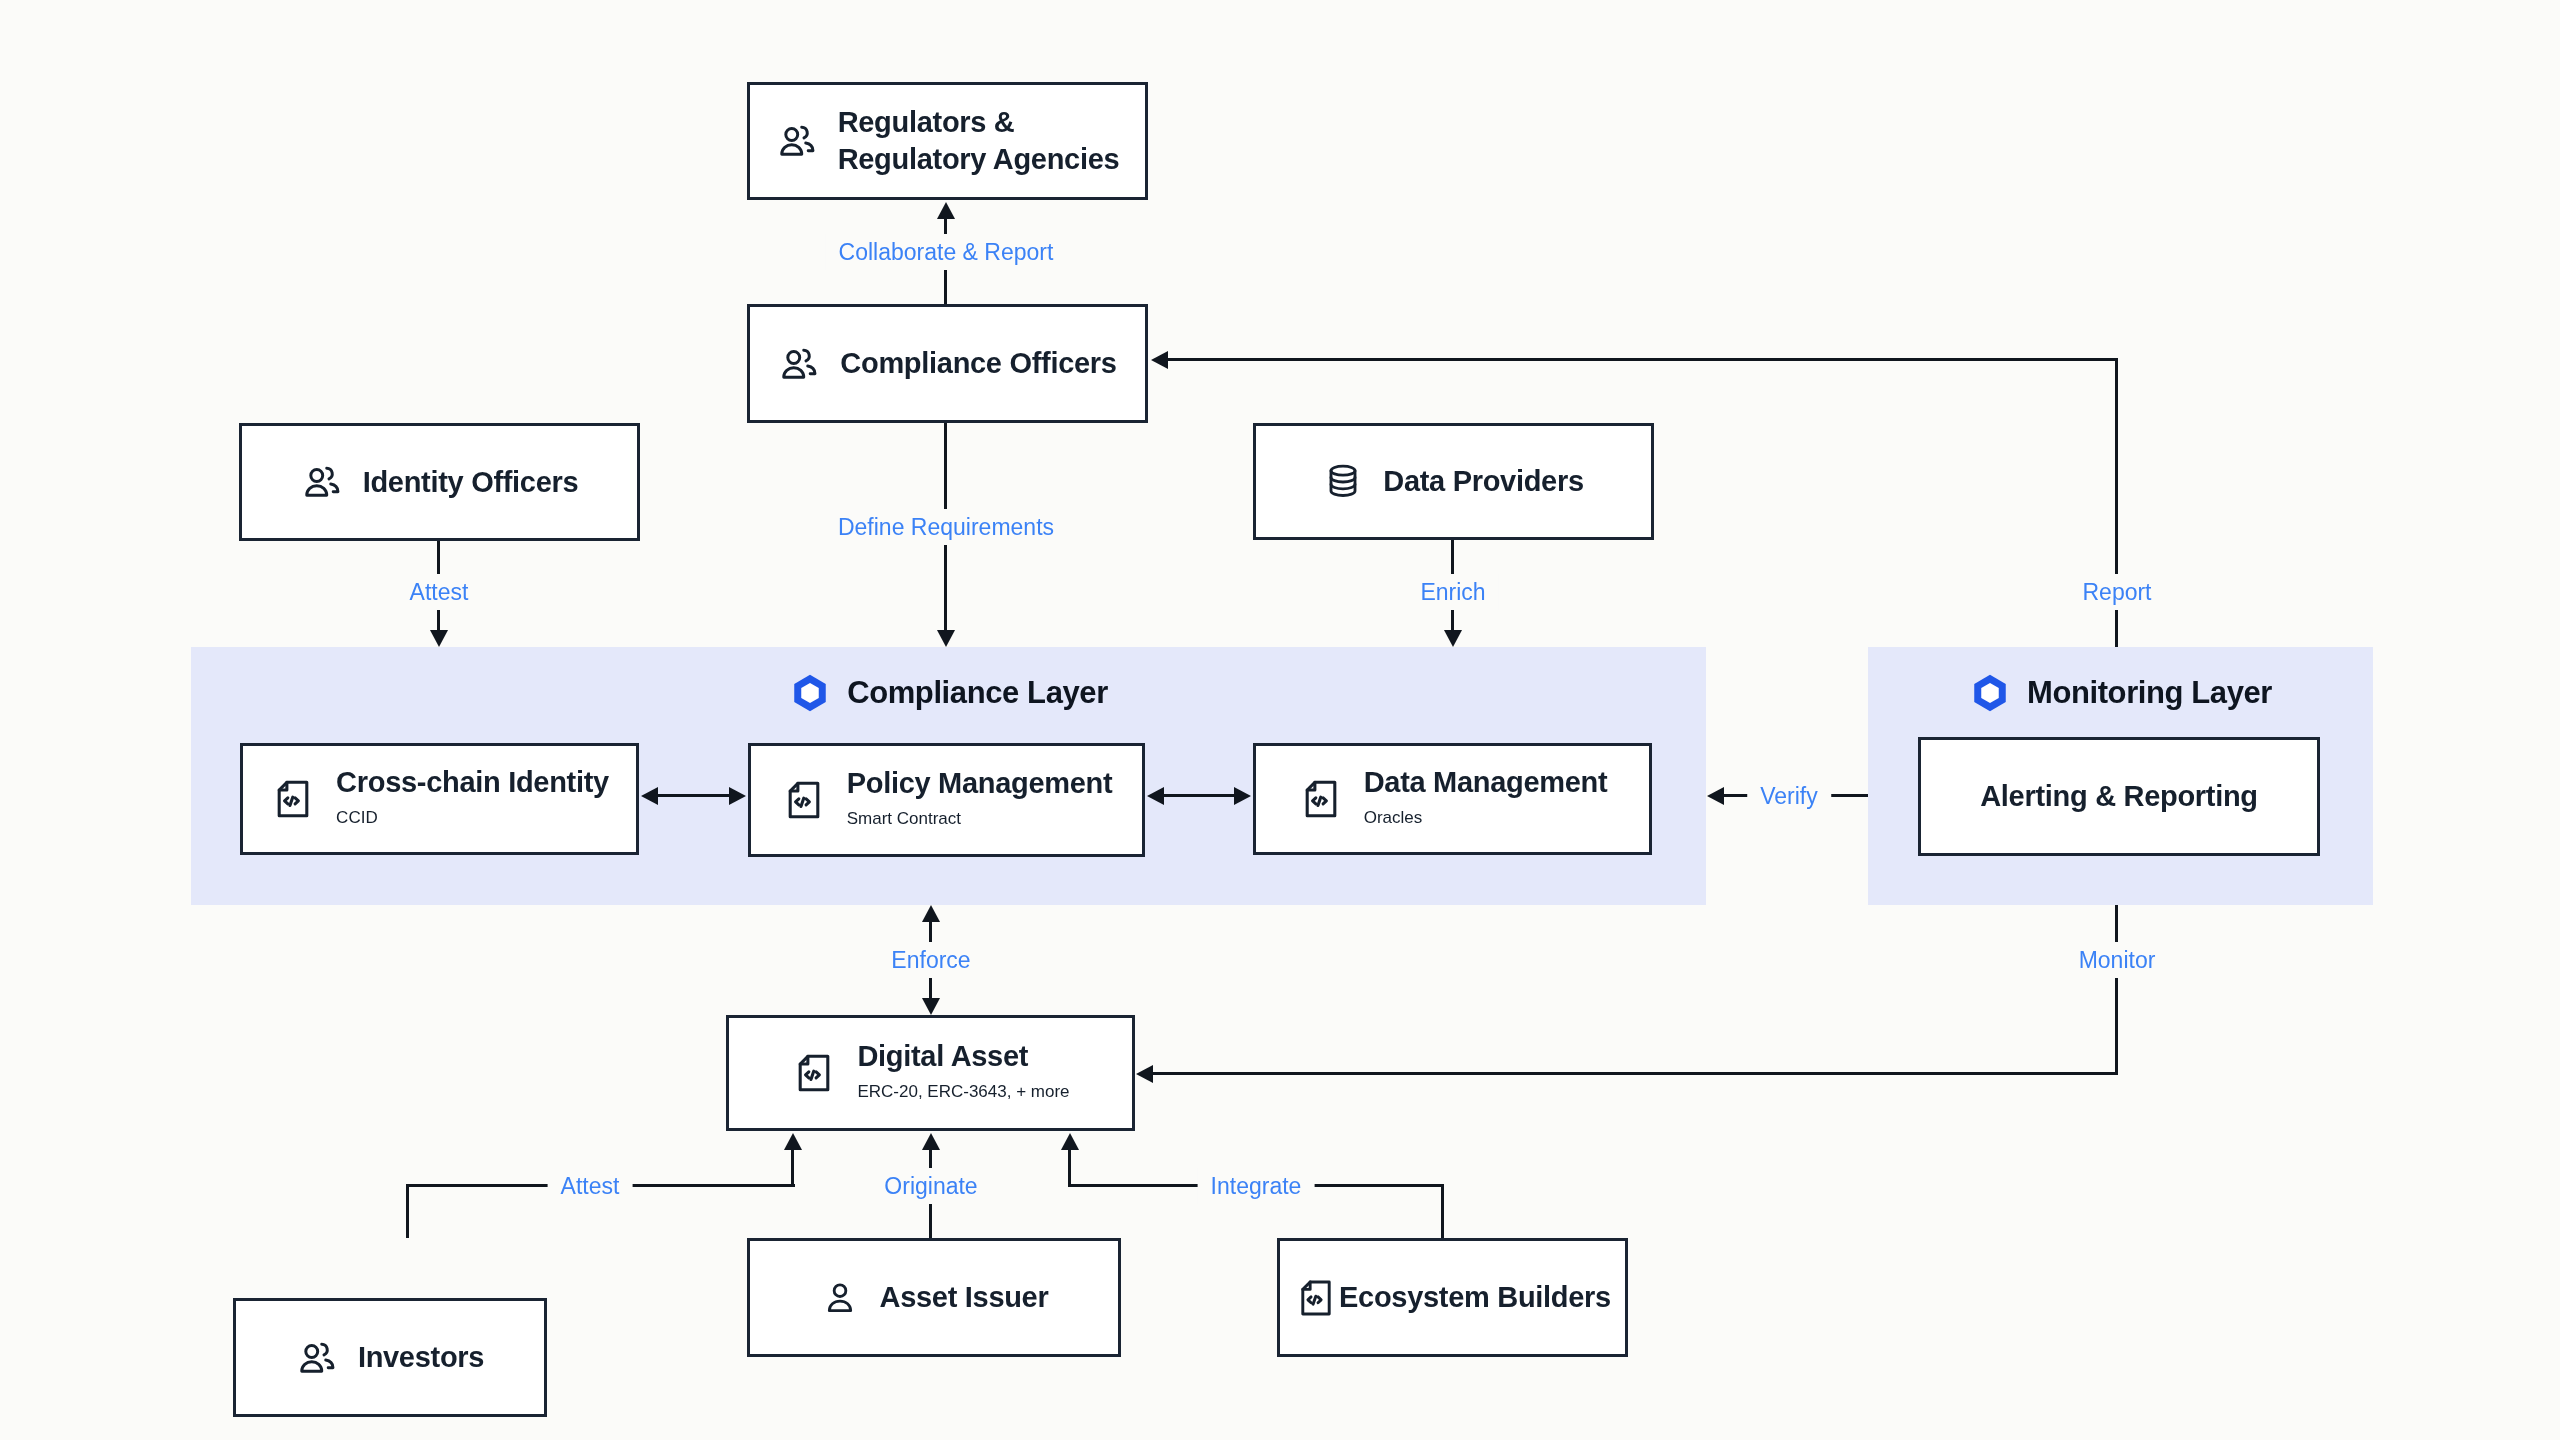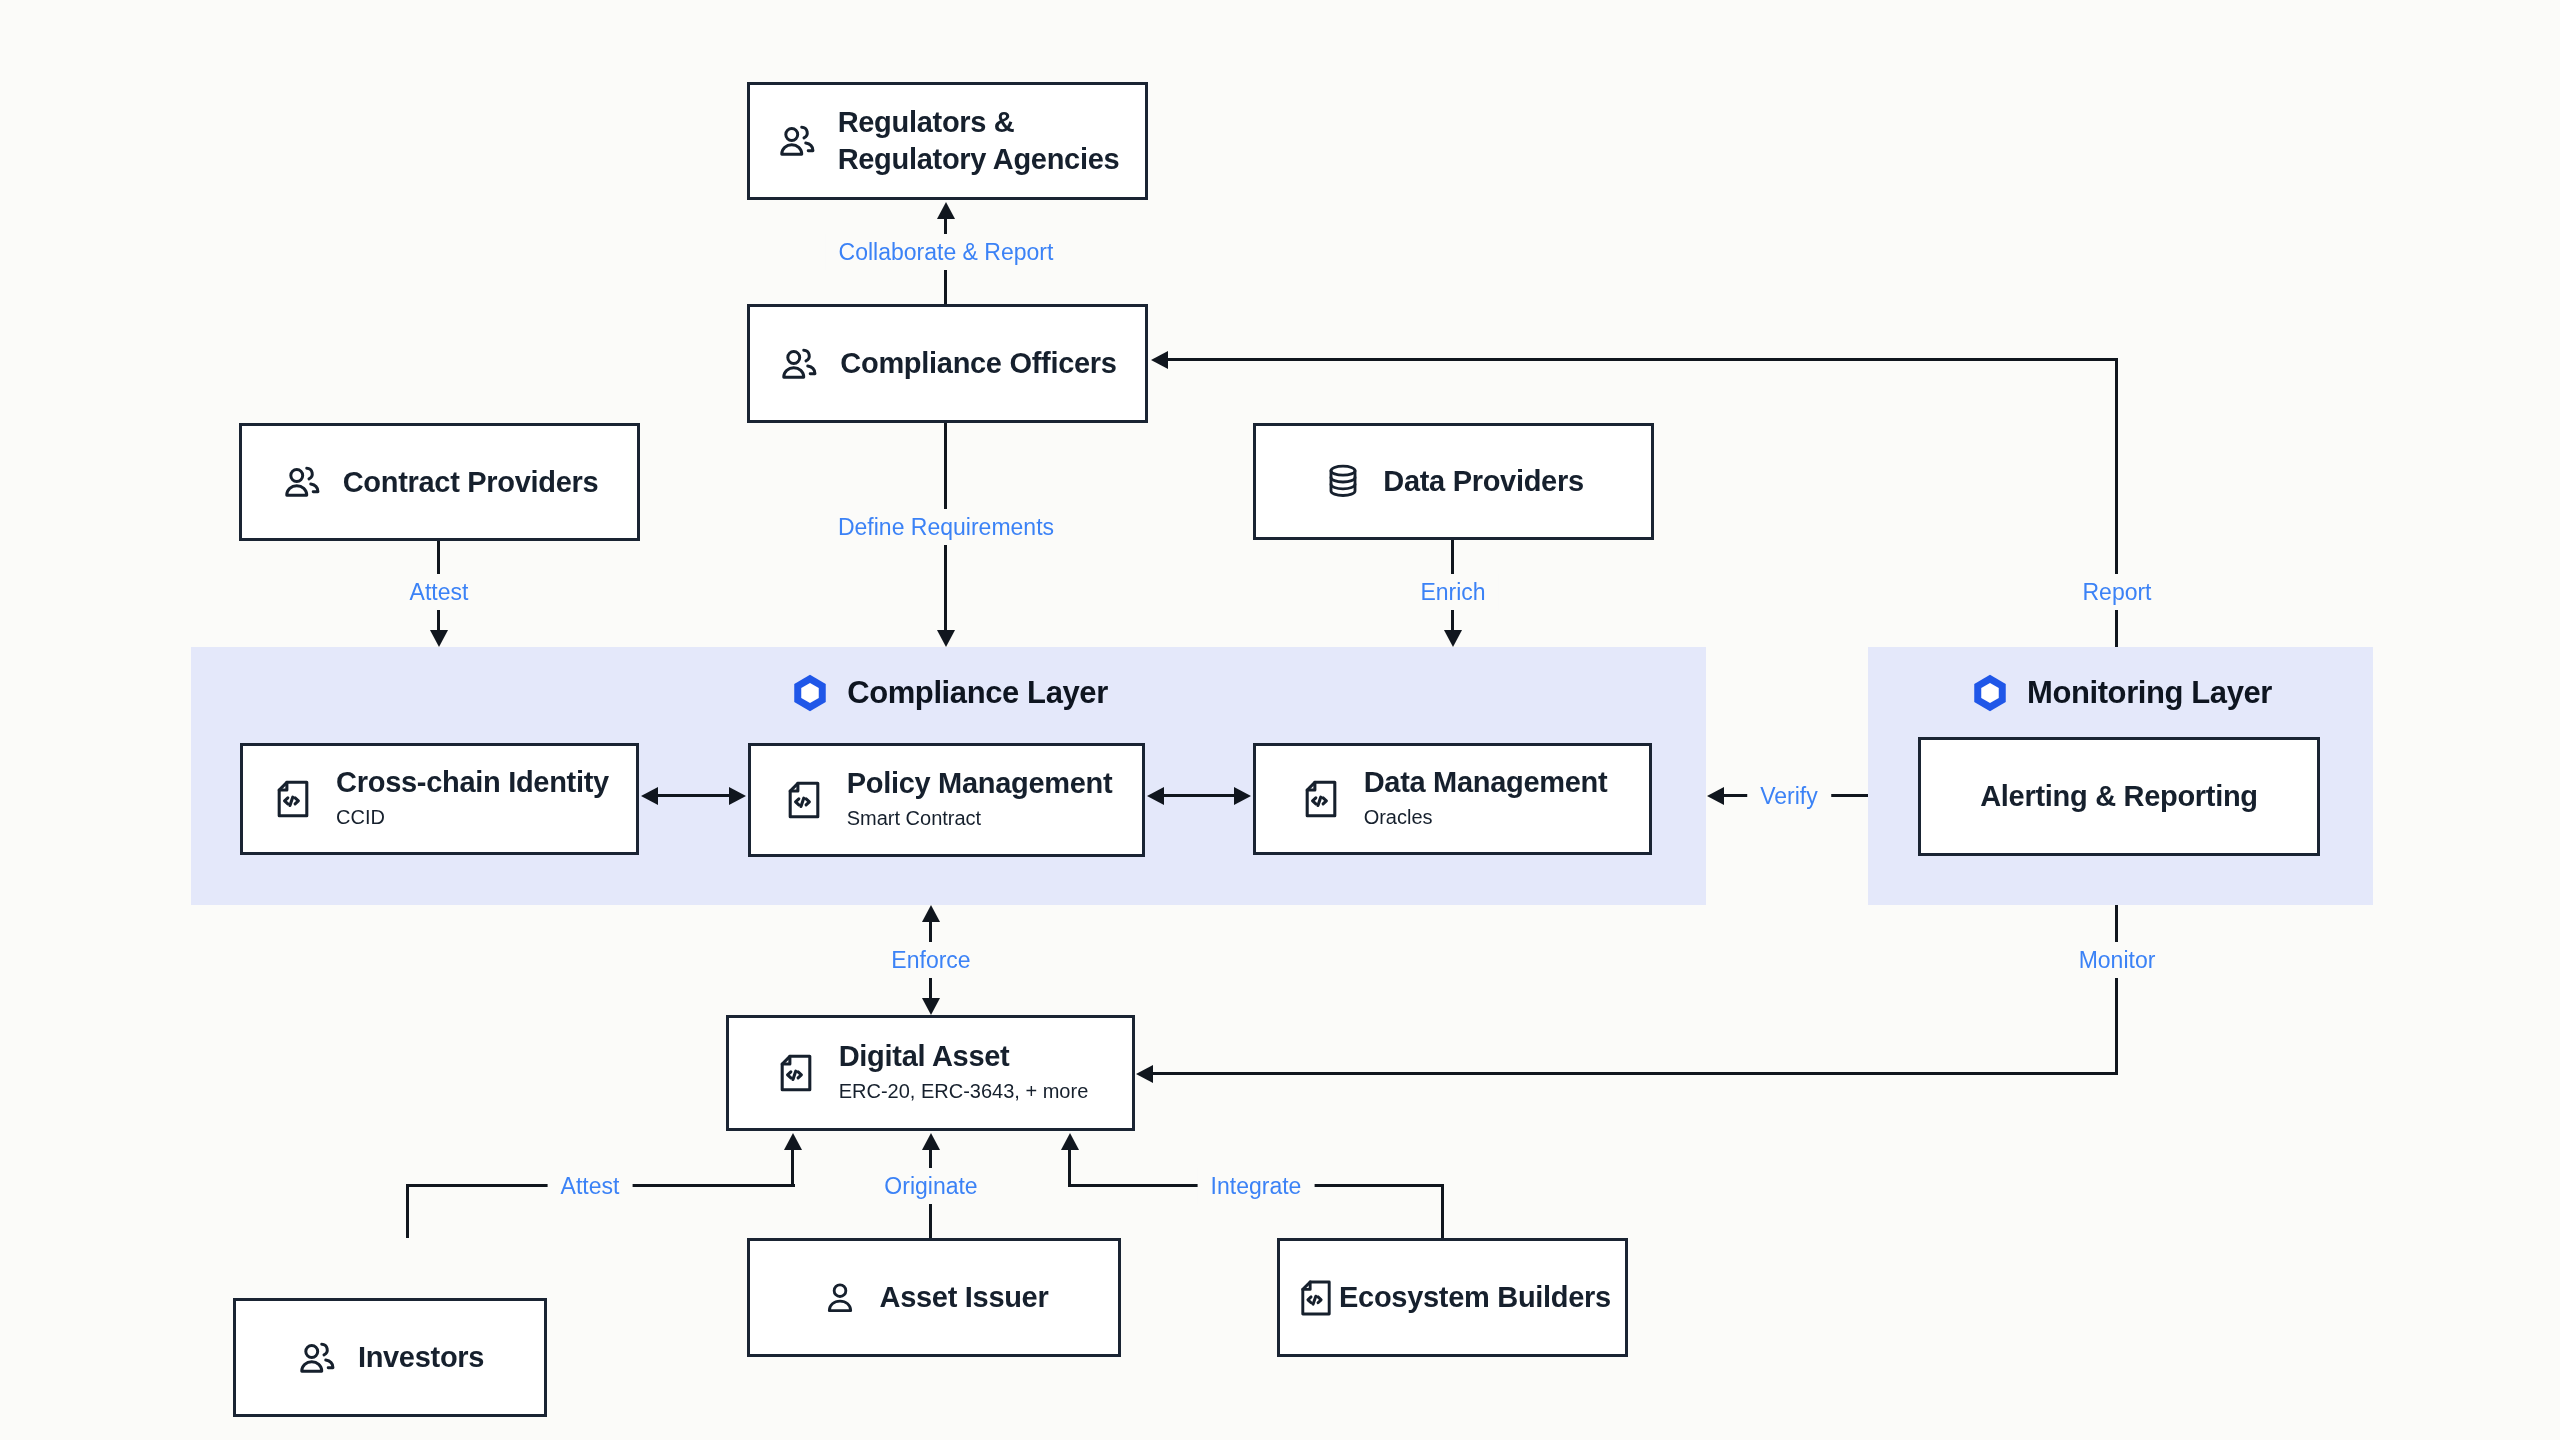--- a/index.html
+++ b/index.html
@@ -17,21 +17,21 @@
   .band{position:absolute;background:var(--band);z-index:1;}
   .band-title{position:absolute;left:0;right:0;top:25px;display:flex;justify-content:center;align-items:center;gap:16px;}
   .band-title .hex{width:42px;height:42px;color:var(--accent);display:inline-flex;}
   .band-title .hex svg{width:100%;height:100%;}
   .band-label{font-size:31px;font-weight:700;letter-spacing:-0.4px;color:#0e1520;}
 
   .node{position:absolute;background:#ffffff;border:3px solid #1A2433;display:flex;align-items:center;justify-content:center;gap:20px;z-index:3;}
   .nicon{display:inline-flex;color:var(--ink);flex:0 0 auto;}
   .nicon svg{display:block;}
   .ntitle{font-size:29px;font-weight:700;letter-spacing:-0.3px;line-height:37px;white-space:nowrap;}
-  .nsub{font-size:20px;font-weight:400;line-height:33px;white-space:nowrap;}
+  .nsub{font-size:17px;font-weight:400;line-height:33px;white-space:nowrap;}
 
   .v-line{position:absolute;width:3px;background:var(--line);z-index:2;}
   .h-line{position:absolute;height:3px;background:var(--line);z-index:2;}
   .tri{position:absolute;width:0;height:0;z-index:2;}
   .tri-up{border-left:9px solid transparent;border-right:9px solid transparent;border-bottom:17px solid var(--line);}
   .tri-down{border-left:9px solid transparent;border-right:9px solid transparent;border-top:17px solid var(--line);}
   .tri-left{border-top:9px solid transparent;border-bottom:9px solid transparent;border-right:17px solid var(--line);}
   .tri-right{border-top:9px solid transparent;border-bottom:9px solid transparent;border-left:17px solid var(--line);}
 
   .edge-label{position:absolute;transform:translate(-50%,-50%);background:var(--background);font-size:23px;line-height:28px;color:#3b82f6;padding:4px 13px;white-space:nowrap;z-index:4;}
@@ -179,21 +179,21 @@
 
   <div class="node" style="left:239px;top:423px;width:401px;height:118px">
     <span class="nicon">
       <svg width="42" height="42" viewBox="0 0 24 24" fill="none" stroke="currentColor" stroke-width="1.7" stroke-linecap="round" stroke-linejoin="round">
           <circle cx="9" cy="8.3" r="3.4"></circle>
           <path d="M3.3 19.6v-.2c0-3.1 2.6-5.3 5.7-5.3s5.7 2.2 5.7 5.3v.2z"></path>
           <path d="M14.7 4.1a3.2 3.2 0 0 1 1.3 6.1"></path>
           <path d="M17 13.1c2.4.4 4 2 4.1 4.3v.2h-2.7"></path>
         </svg>
     </span>
-    <div class="ntitle">Contract Providers</div>
+    <div class="ntitle">Identity Officers</div>
   </div>
 
   <div class="node" style="left:1253px;top:423px;width:401px;height:117px">
     <span class="nicon">
       <svg width="40" height="40" viewBox="0 0 24 24" fill="none" stroke="currentColor" stroke-width="1.7" stroke-linecap="round" stroke-linejoin="round">
           <ellipse cx="12" cy="5.2" rx="7.2" ry="2.7"></ellipse>
           <path d="M4.8 5.2v12.2c0 1.5 3.2 2.7 7.2 2.7s7.2-1.2 7.2-2.7V5.2"></path>
           <path d="M19.2 9.3c0 1.5-3.2 2.7-7.2 2.7S4.8 10.8 4.8 9.3"></path>
           <path d="M19.2 13.4c0 1.5-3.2 2.7-7.2 2.7s-7.2-1.2-7.2-2.7"></path>
         </svg>

